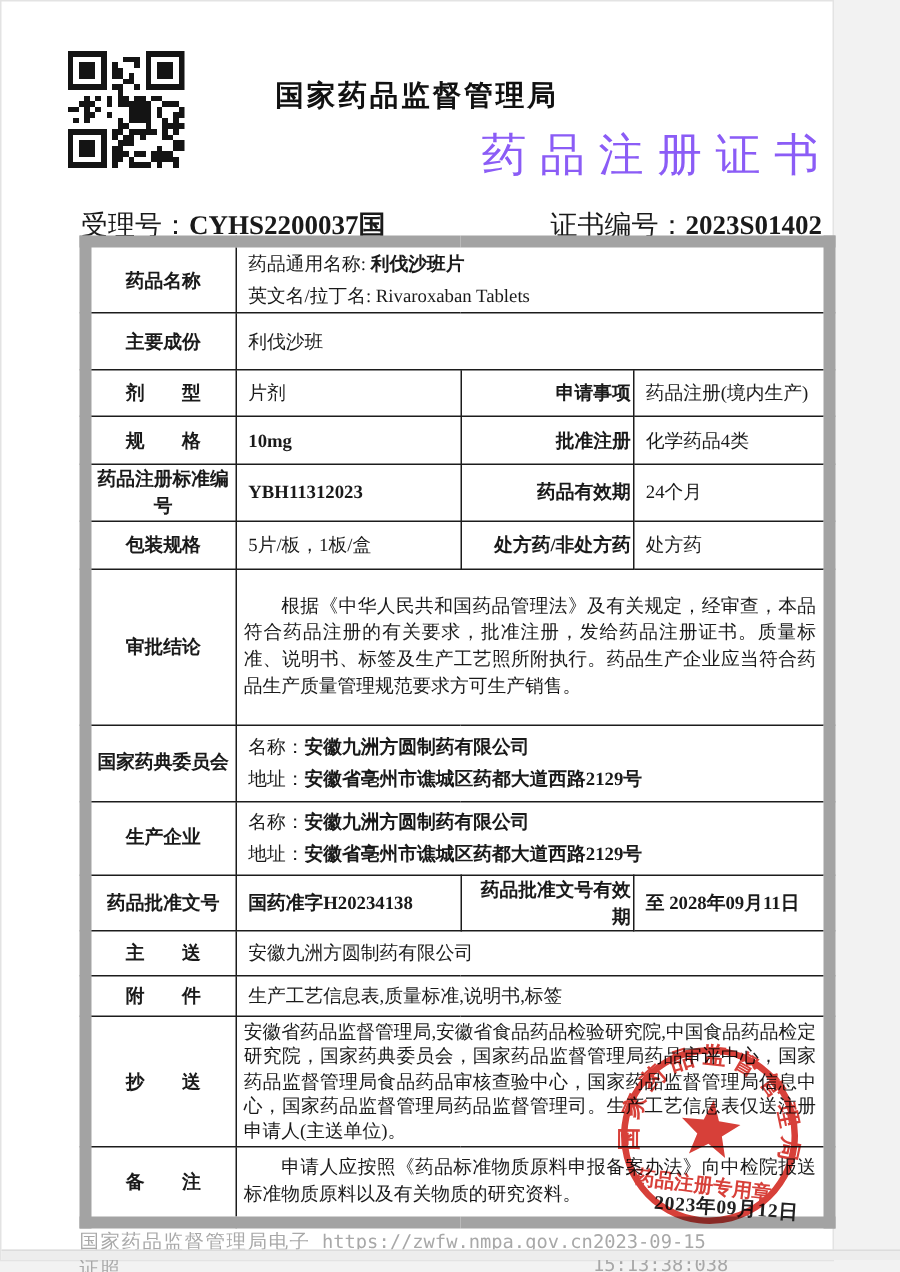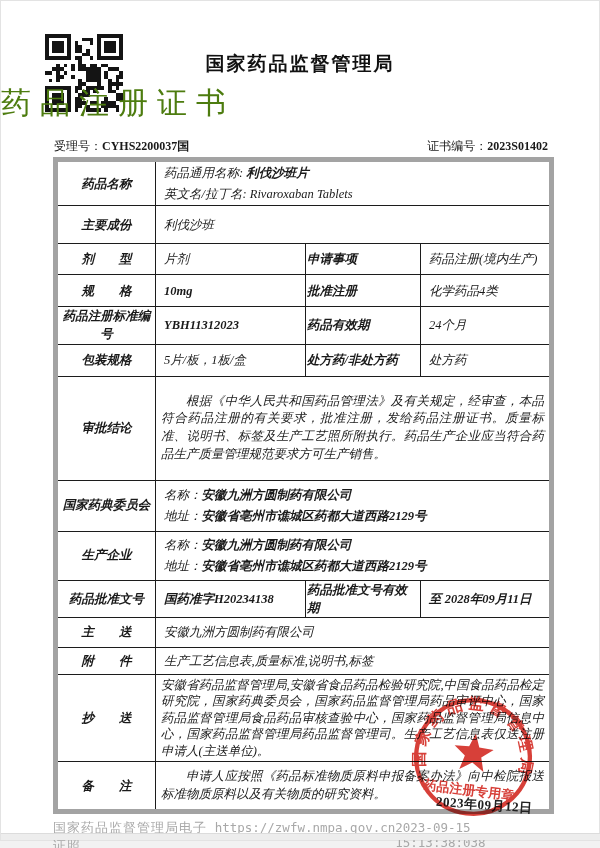--- a/index.html
+++ b/index.html
@@ -1,44 +1,44 @@
 <!DOCTYPE html>
 <html><head>
 <meta charset="utf-8">
 <style>
   * { margin:0; padding:0; box-sizing:border-box; }
   html,body { width:600px; height:848px; background:#f2f2f2; overflow:hidden; }
   .page {
-    position:absolute; left:0; top:0; width:600px; height:841px;
+    position:absolute; left:0; top:0; width:556px; height:841px;
     background:#ffffff; border:1px solid #e3e3e3;
     font-family:"Liberation Serif","DejaVu Serif",serif; color:#1a1a1a;
   }
   .bottom-edge { position:absolute; left:0; bottom:0; width:600px; height:7px;
     background:#ededed; border-top:1px solid #dcdcdc; }
 
   
   .qr { position:absolute; left:44px; top:33px; width:78px; height:78px; }
   .org-title { position:absolute; left:0; top:50px; width:100%; text-align:center;
     font-family:"Liberation Sans","DejaVu Sans",sans-serif;
     font-weight:bold; font-size:19px; letter-spacing:2px; color:#111; }
-  .doc-title { position:absolute; left:0; top:82px; width:100%; text-align:left;
-    font-size:30px; font-weight:normal; letter-spacing:9px; color:#4d7c0f; }
+  .doc-title { position:absolute; left:0; top:82px; width:100%; text-align:right;
+    font-size:30px; font-weight:normal; letter-spacing:9px; color:#8b5cf6; }
   .ref-row { position:absolute; left:53px; top:137px; width:494px;
-    display:flex; justify-content:space-between; font-size:12px; }
+    display:flex; justify-content:space-between; font-size:18px; }
   .ref-row b { font-weight:bold; }
 
   
   table.cert { position:absolute; left:52px; top:156px; width:496px;
     border-collapse:collapse; table-layout:fixed; }
   table.cert td { border:1px solid #1c1c1c; vertical-align:middle;
     font-size:12.5px; line-height:1.45; overflow:hidden; }
-  table.cert { border:5px solid #a3a3a3;font-style:italic; }
+  table.cert { border:8px solid #a3a3a3; }
   td.lbl { text-align:center; font-weight:bold; font-size:13px; padding:0 2px; }
   td.lbl-sm { font-size:11.5px; letter-spacing:0; }
-  td.mid { text-align:left; font-weight:bold; font-size:12.5px; padding:0 1px; }
+  td.mid { text-align:right; font-weight:bold; font-size:12.5px; padding:0 1px; }
   td.mid-sm { font-size:12px; }
   td.val { padding:1px 4px 1px 8px;margin-left:32px; }
   .v-bold { font-weight:bold; }
   .para { text-align:justify; text-indent:2em; padding:2px 5px; line-height:1.42; }
   .para-noindent { text-align:justify; text-indent:0; padding:2px 5px; line-height:1.32; }
   .cell-line { line-height:1.65; }
 
   
   .stamp-date { position:absolute; left:435px; top:796px; width:120px;
     font-size:13px; font-weight:bold; color:#222; transform:rotate(4deg); letter-spacing:0.5px; }

